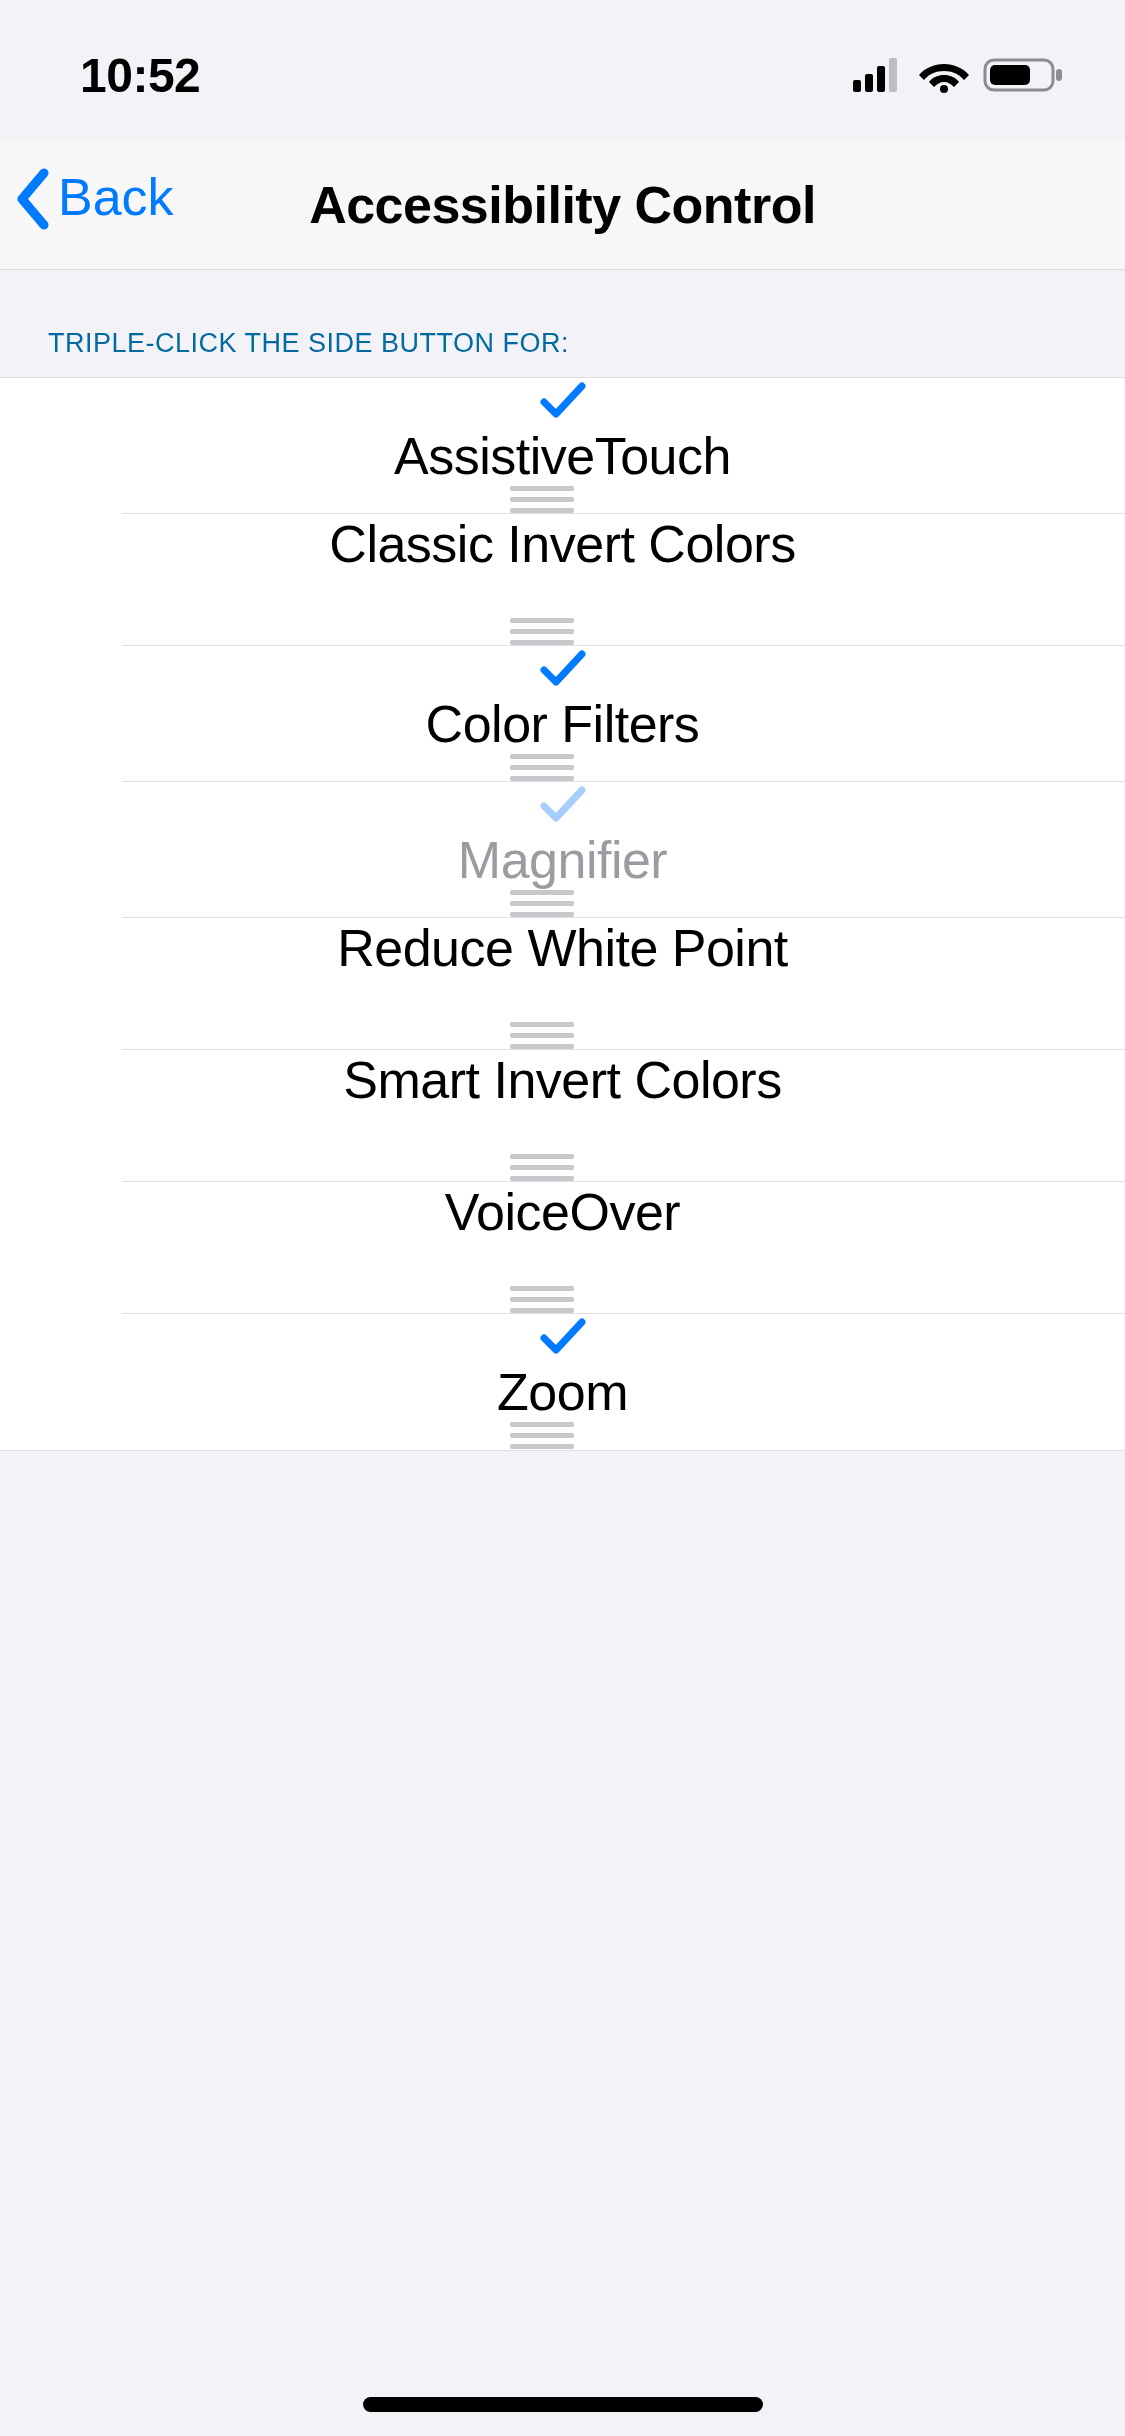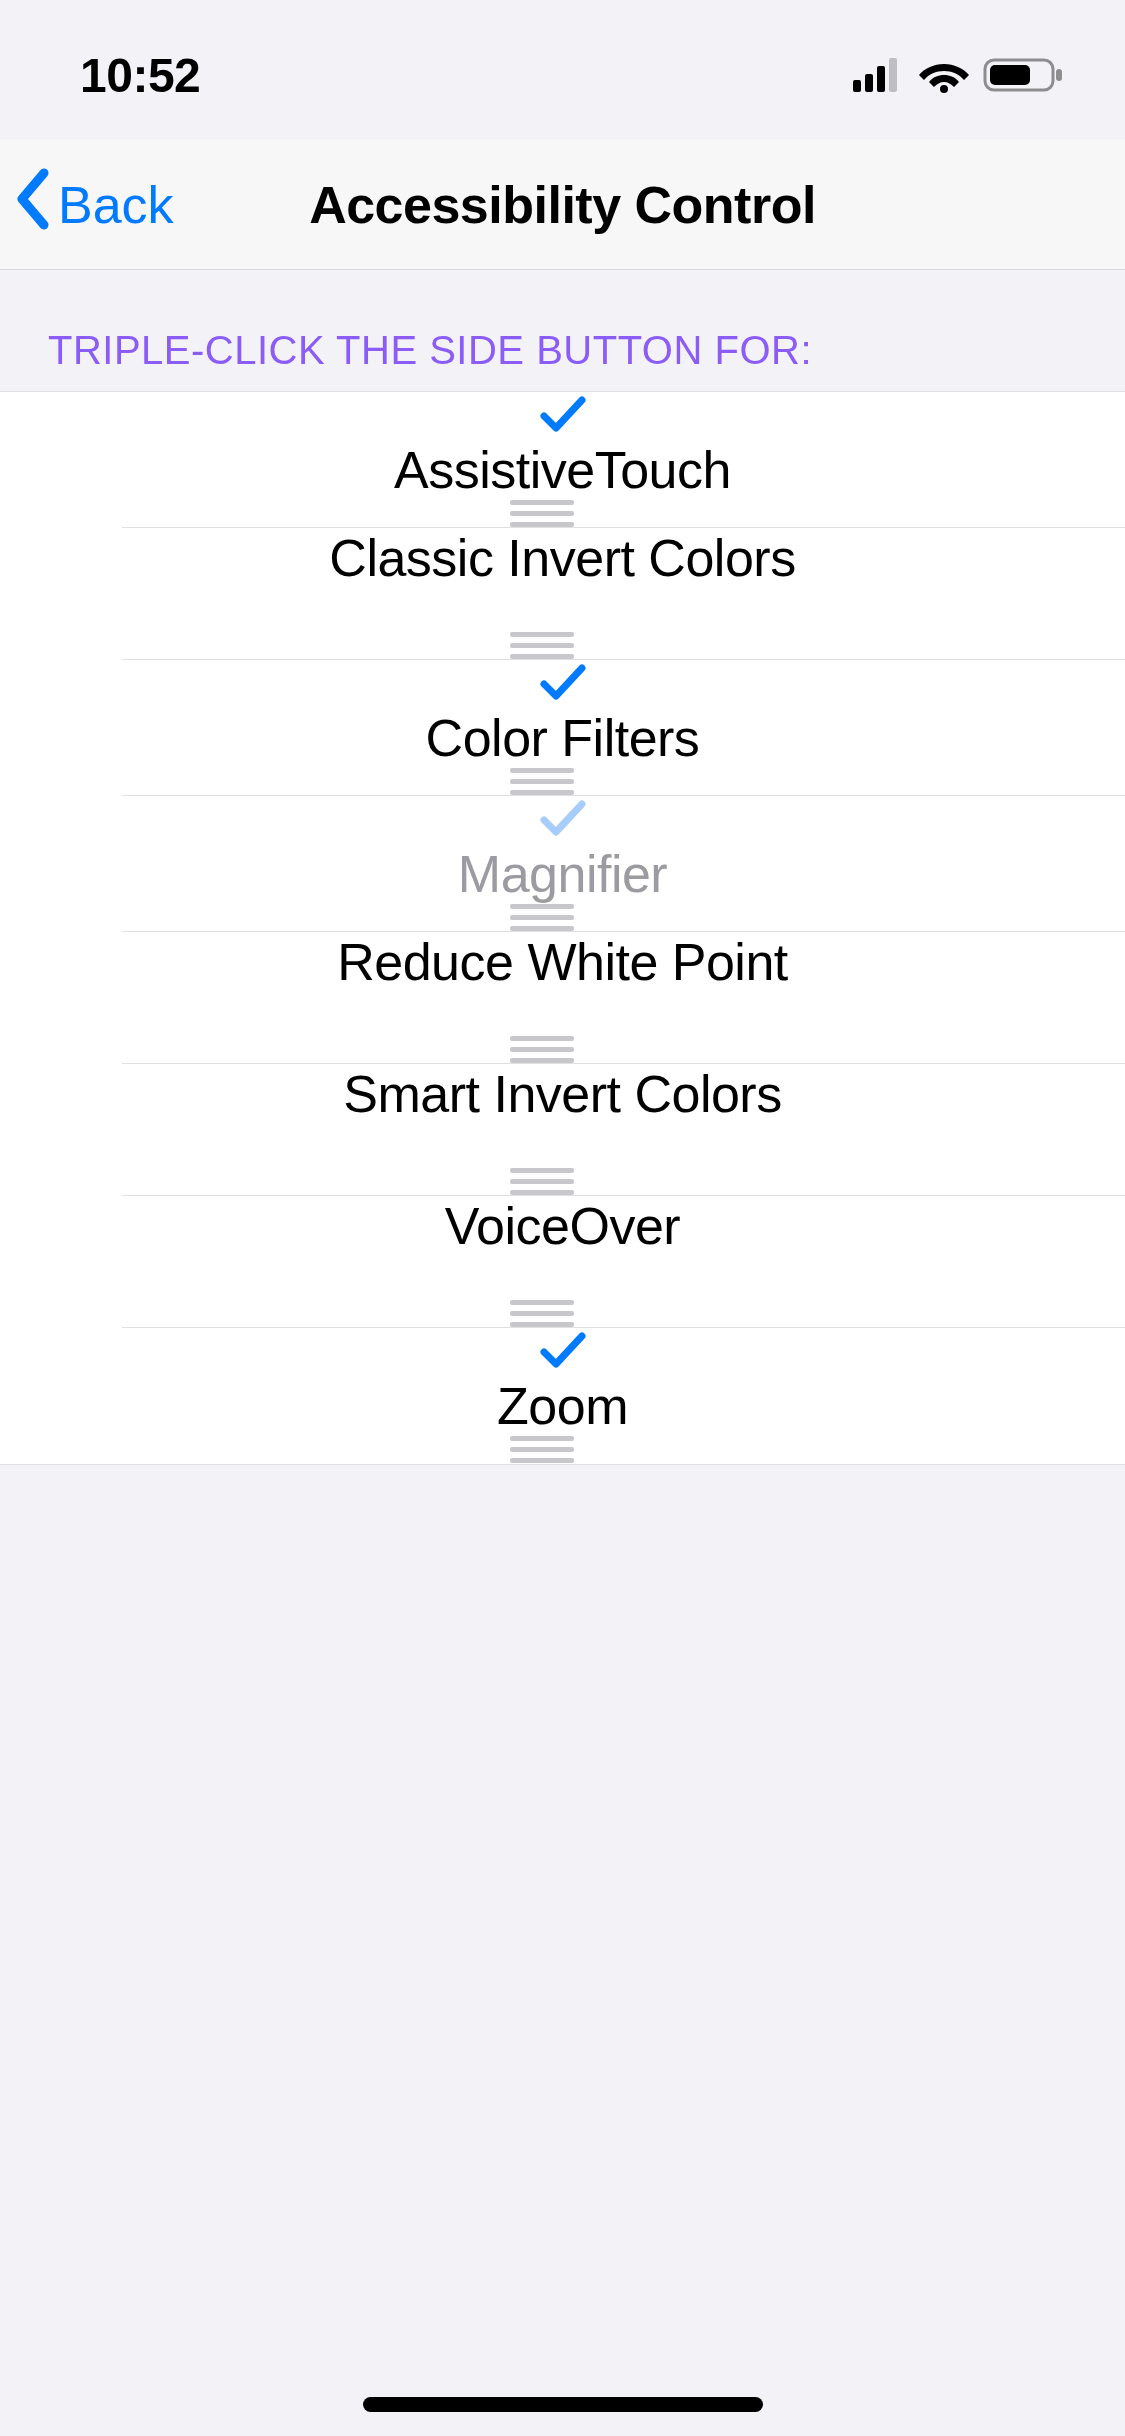--- a/index.html
+++ b/index.html
@@ -46,39 +46,38 @@
       background: #f7f7f7;
       border-bottom: 1px solid rgba(0,0,0,0.12);
       display: flex;
       align-items: center;
       position: relative;
     }
     .back-button {
       position: absolute;
       left: 14px;
       display: flex;
-      align-items: center;
       color: #007aff;
       font-size: 52px;
       font-weight: 400;
       gap: 6px;
     }
     .back-chevron { }
     .nav-title {
       margin: 0 auto;
       font-size: 52px;
       font-weight: 600;
       letter-spacing: -0.5px;
     }
 
     
     .section-header {
       padding: 58px 40px 18px 48px;
-      color: #8b5cf6;
-      font-size: 40px;
+      color: #0369a1;
+      font-size: 27px;
       letter-spacing: 0.5px;
     }
 
     
     .list {
       background: #fff;
       border-top: 1px solid rgba(0,0,0,0.12);
       border-bottom: 1px solid rgba(0,0,0,0.12);
     }
     .list-row {

